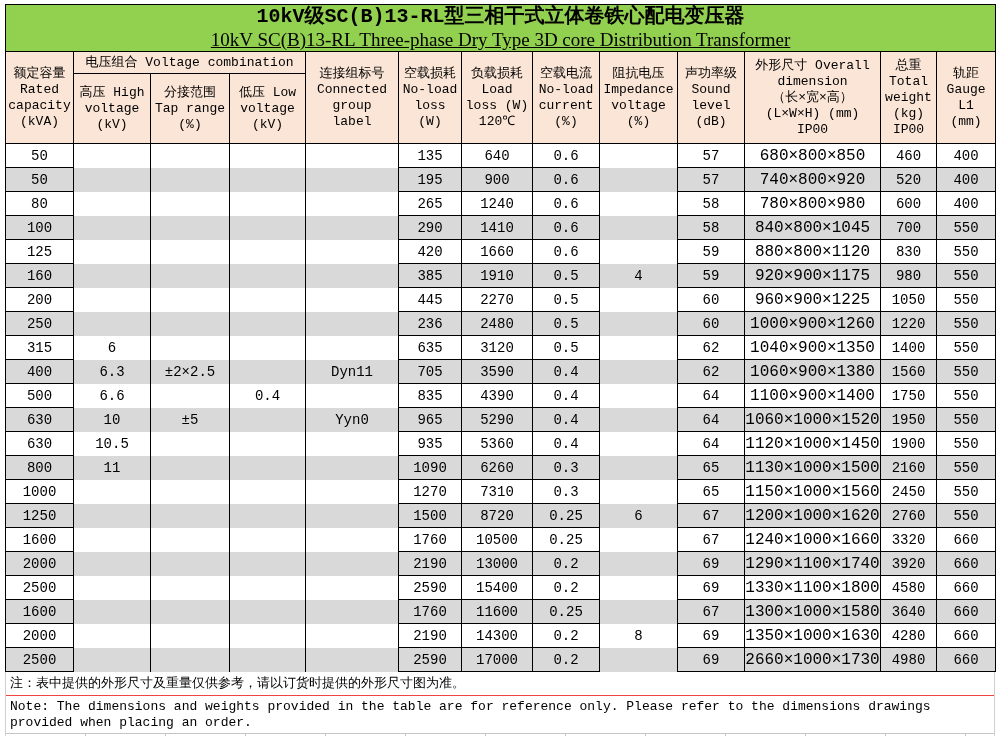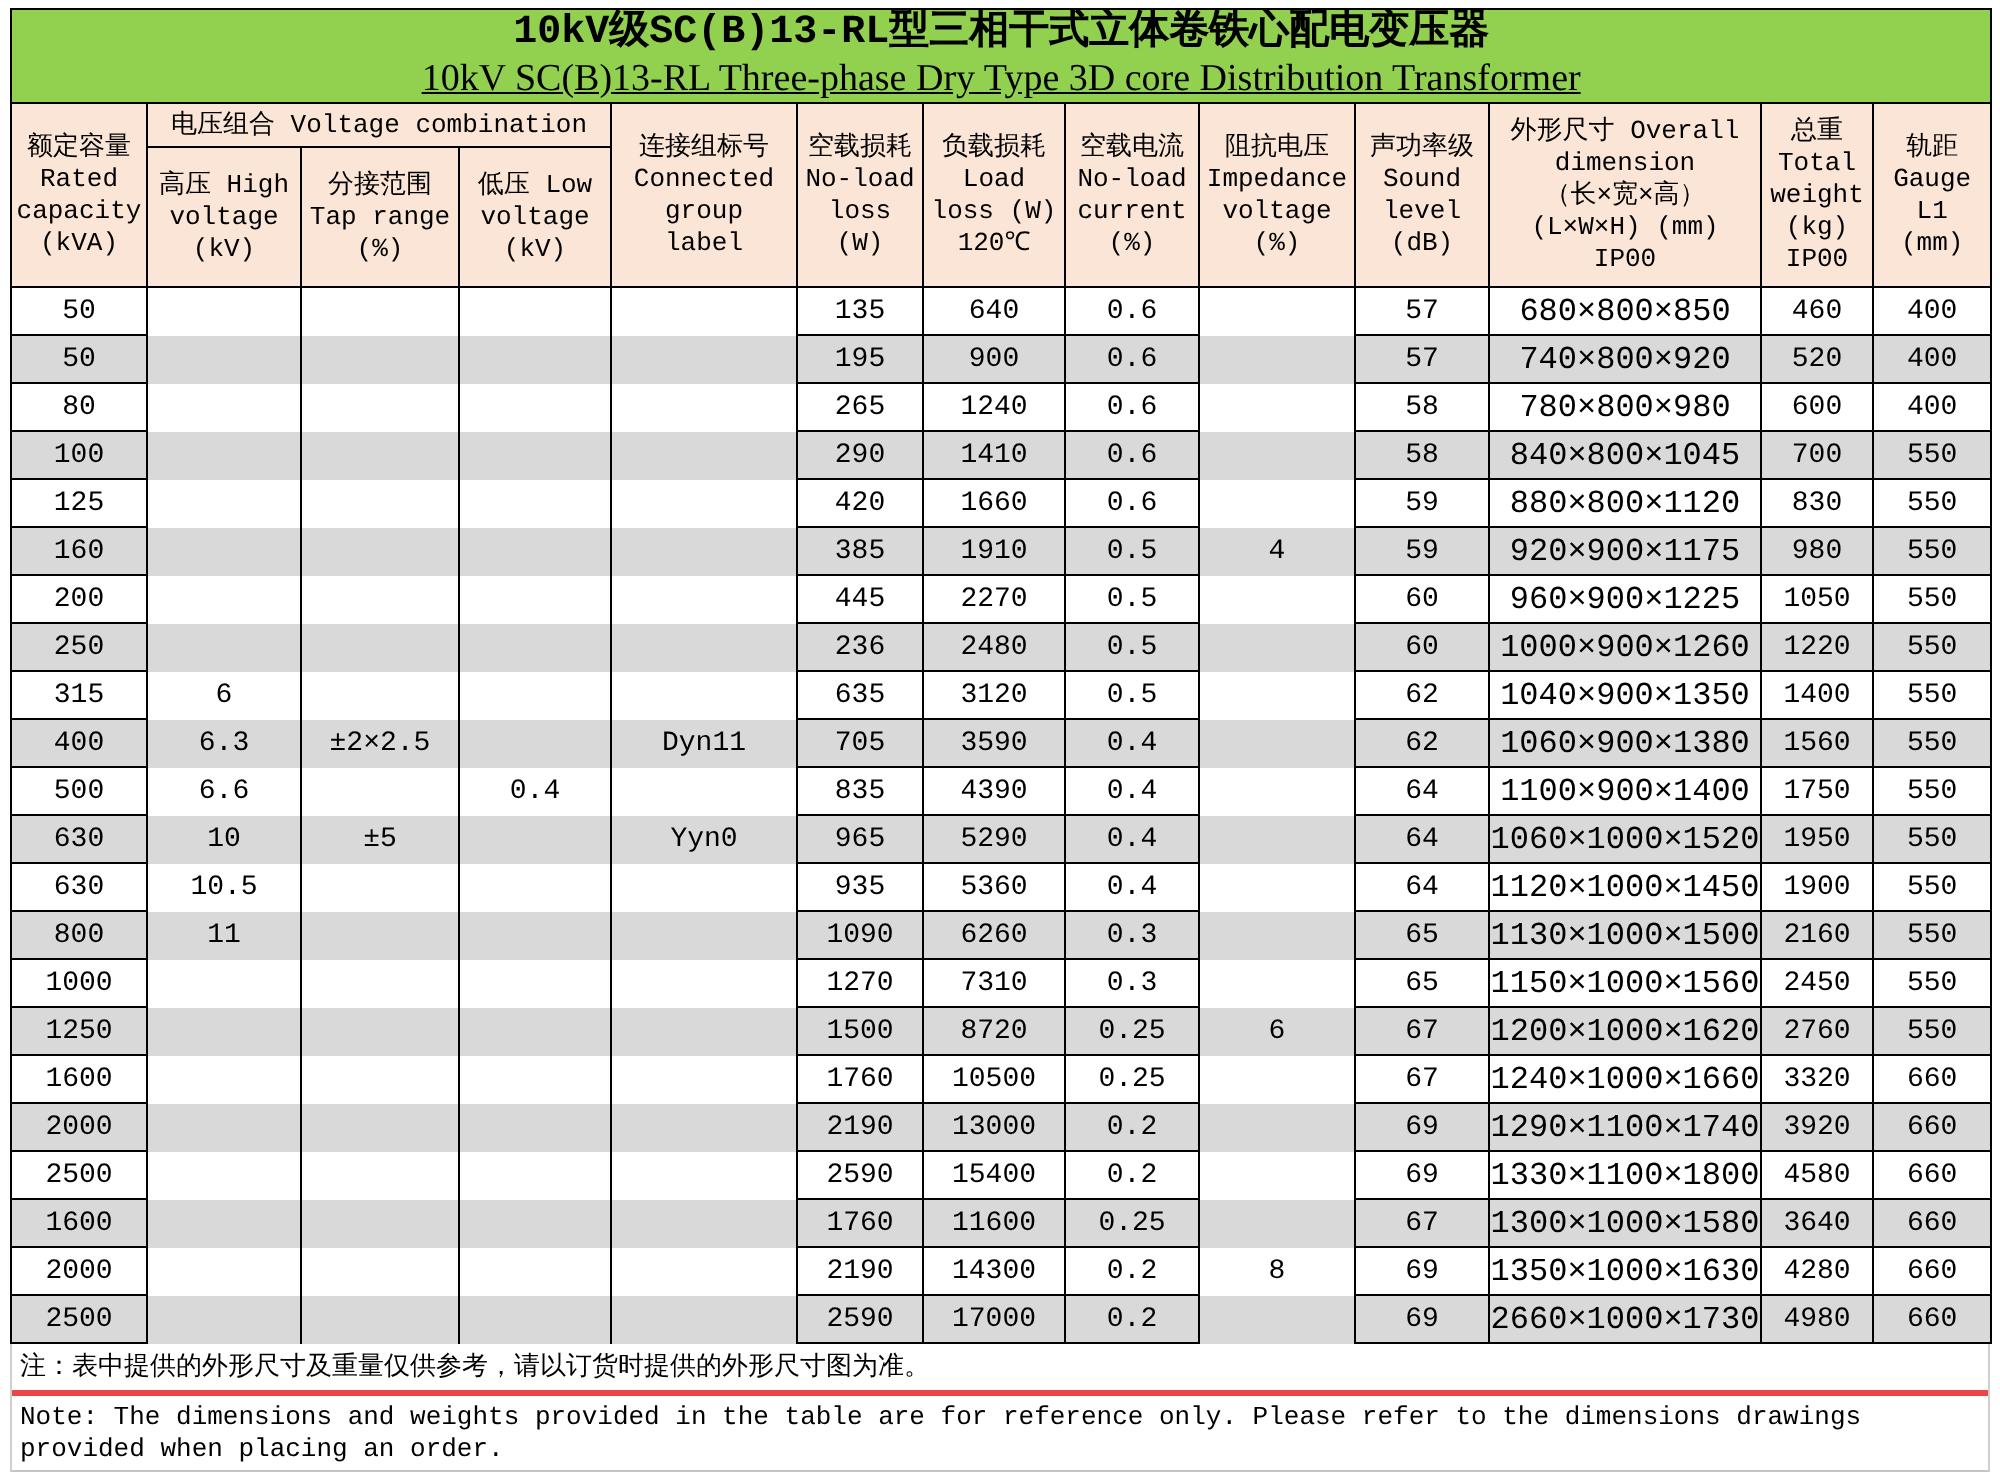--- a/index.html
+++ b/index.html
@@ -13,21 +13,21 @@
   thead th{background:#FBE5D6;font-weight:normal;font-size:13px;line-height:16px;
            white-space:pre-line;text-align:center;vertical-align:middle;padding:1px;}
   tr.hrow-a{height:22px;}
   tr.hrow-b{height:70px;}
   tbody td{height:23px;font-size:14px;text-align:center;vertical-align:middle;
            padding:0;white-space:nowrap;background:#fff;}
   tbody tr:nth-child(even) td{background:#D9D9D9;}
   tbody td.mcol{border-top:none;border-bottom:none;}
   tbody td:nth-child(11){font-size:16px;}
   .notes{margin-left:5px;width:988px;border-left:1px solid #cfcfcf;border-right:1px solid #cfcfcf;}
-  .note-zh{font-size:13px;line-height:16px;padding:4px 4px 3px;border-bottom:3px solid #ef4444;}
+  .note-zh{font-size:13px;line-height:16px;padding:4px 4px 3px;border-bottom:1px solid #ef4444;}
   .note-en{font-size:13px;line-height:16px;padding:3px 4px 2px;}
   .grid-ticks{height:4px;border-top:1px solid #c4c4c4;
               background:repeating-linear-gradient(to right,transparent 0 79px,#c4c4c4 79px 80px);}
 </style>
 </head>
 <body>
 
 <div class="page">
   <table>
     <colgroup>

